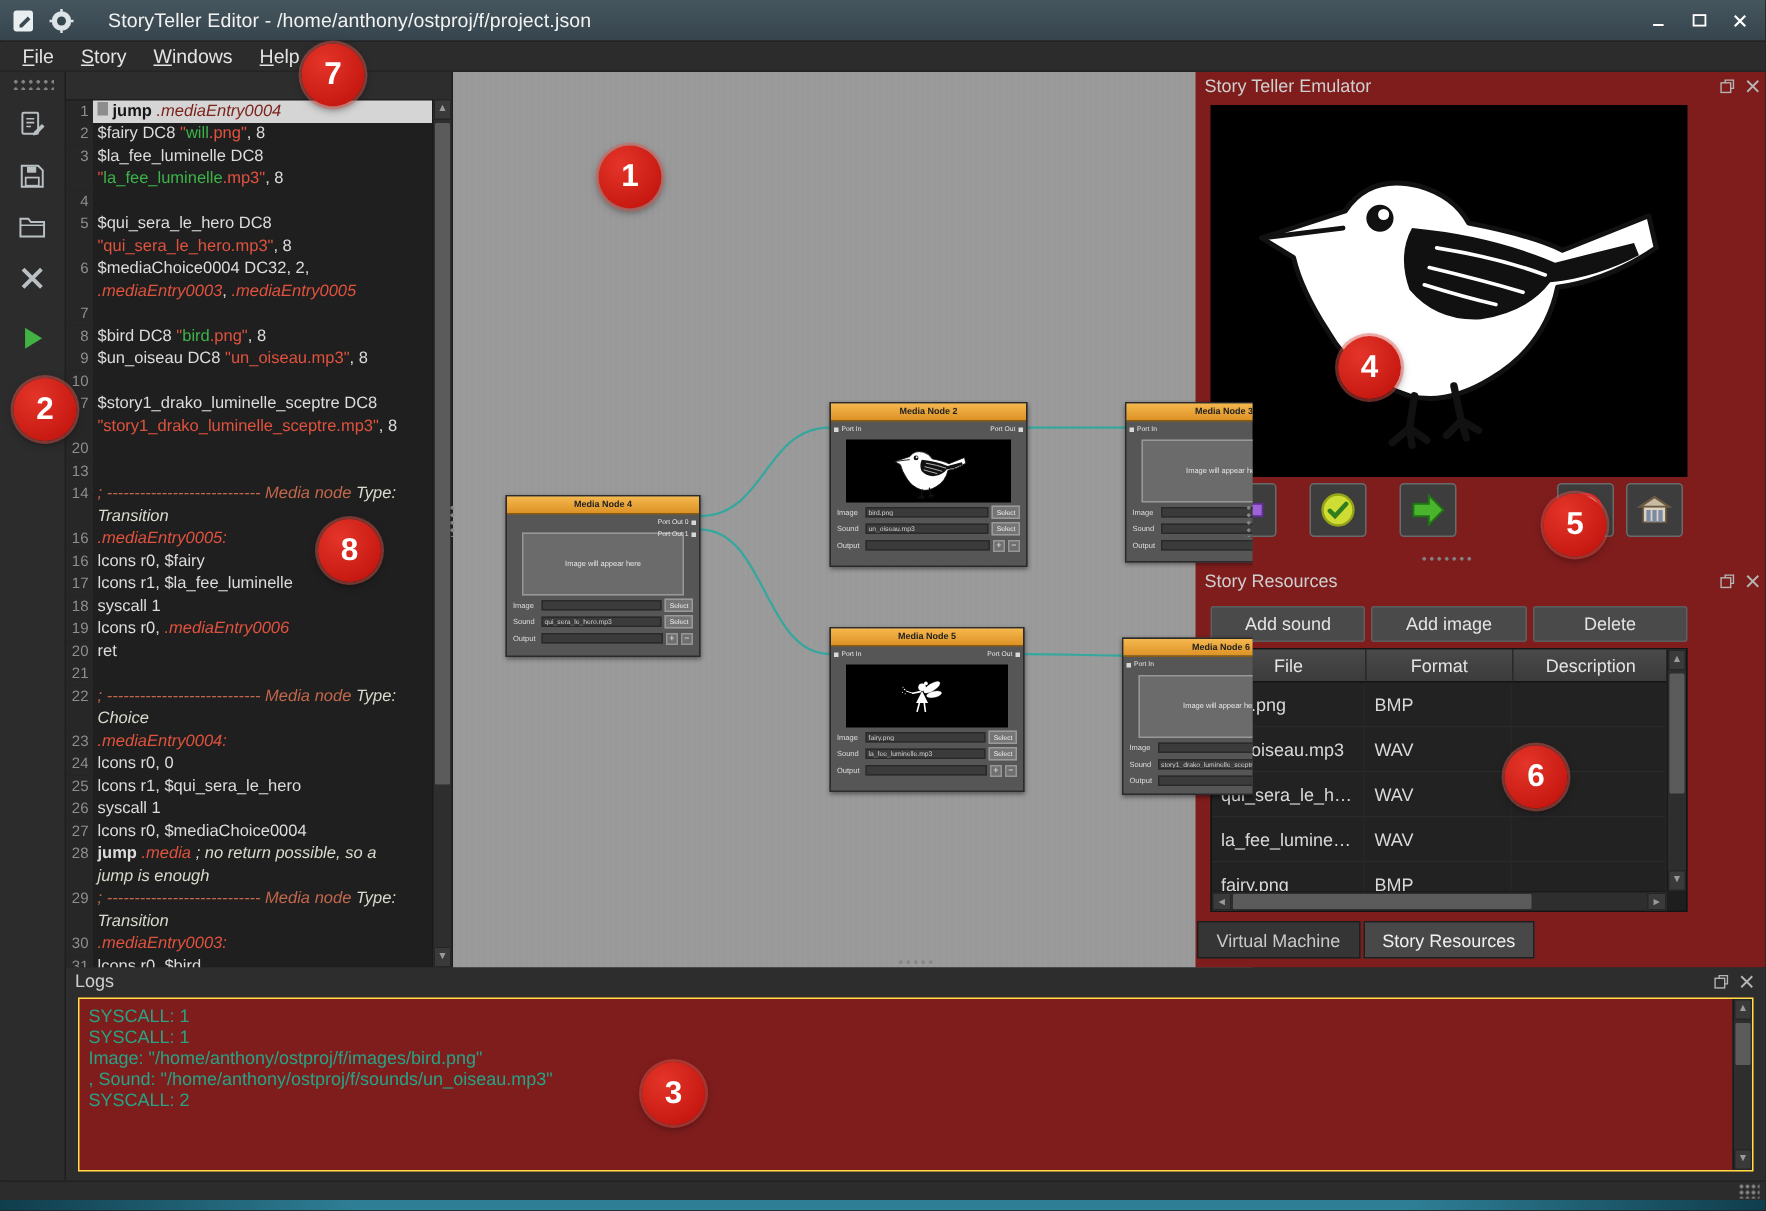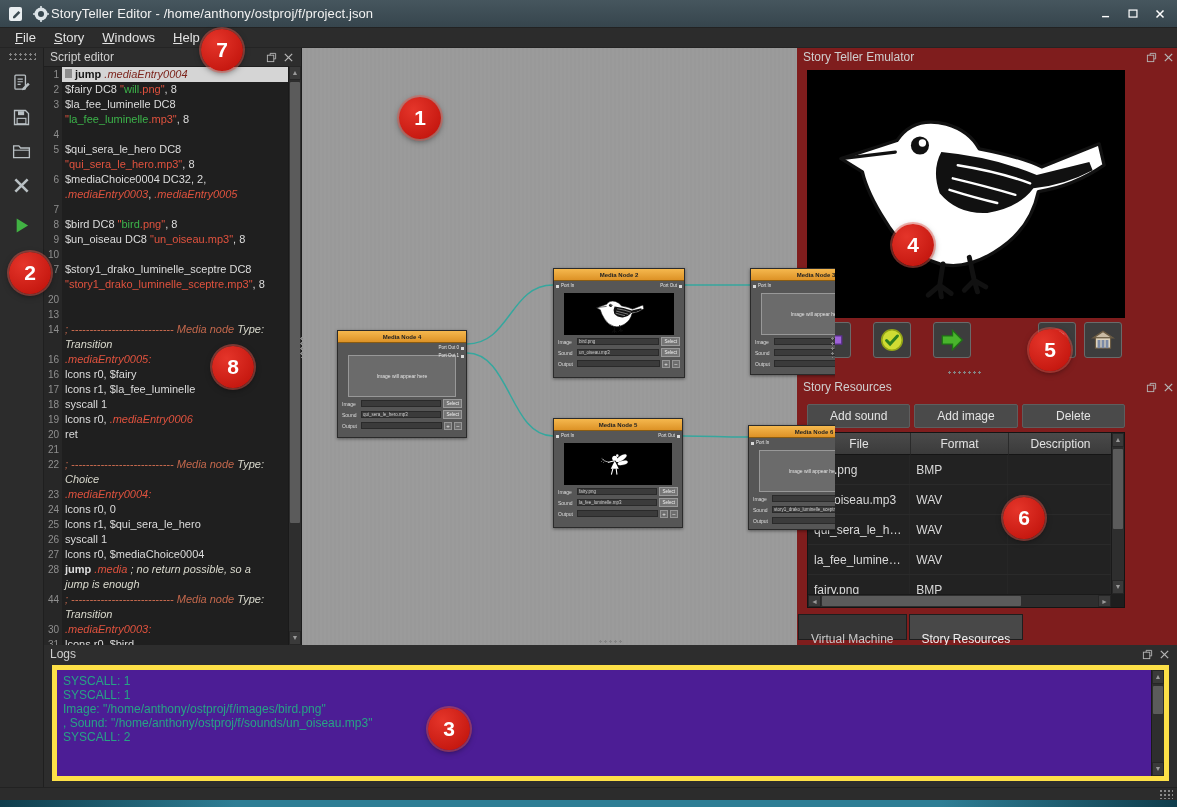--- a/index.html
+++ b/index.html
@@ -4,21 +4,21 @@
 <style>
 *{margin:0;padding:0;box-sizing:border-box}
 html,body{width:1177px;height:807px;overflow:hidden}
 body{background:#3a3a3a;font-family:"Liberation Sans",sans-serif}
 .window{position:relative;width:1177px;height:807px;background:#2d2d2d;overflow:hidden;box-shadow:inset 0 0 0 1px #0a0a0a}
 
 
 .titlebar{position:absolute;left:0;top:0;width:1177px;height:28px;background:linear-gradient(#46565e,#36454d);display:flex;align-items:center;color:#f2f2f2;font-size:13px;border-bottom:1px solid #222}
 .tb-ic{width:18px;height:18px;margin-left:7px;display:inline-flex}
 .tb-ic svg{width:18px;height:18px}
-.tb-title{margin-left:1px;letter-spacing:.1px}
+.tb-title{margin-left:22px;letter-spacing:.1px}
 .win-btns{margin-left:auto;display:flex;margin-right:4px}
 .win-btn{width:27px;height:20px;display:flex;align-items:center;justify-content:center;cursor:default}
 .win-btn svg{width:14px;height:14px}
 
 
 .menubar{position:absolute;left:0;top:28px;width:1177px;height:20px;background:#2c2c2c;display:flex;align-items:center;padding-left:6px;border-bottom:1px solid #242424}
 .menu-item{padding:0 9px;font-size:13px;color:#e3e3e3;line-height:20px}
 .menu-item u{text-decoration:underline}
 
 
@@ -93,26 +93,26 @@
 .c0{width:103px}.c1{width:98px}.c2{width:104px}
 .res-bodywrap{position:absolute;top:22px;left:0;right:13px;bottom:13px;overflow:hidden}
 .rtr{display:flex;height:30px;border-bottom:1px solid #2a2a2a;background:#222}
 .rtd{font-size:12px;color:#d9d9d9;display:flex;align-items:center;padding-left:6px;border-right:1px solid #262626;overflow:hidden;white-space:nowrap}
 .res-vscroll{position:absolute;right:0;top:0;bottom:13px;width:13px;background:#2e2e2e;border-left:1px solid #1a1a1a;display: flex;flex-direction:column}
 .res-hscroll{position:absolute;left:0;right:13px;bottom:0;height:13px;background:#2e2e2e;border-top:1px solid #1a1a1a;display:flex}
 .sb-arrow.h{flex:0 0 13px;line-height:11px}
 .sb-trackh{flex:1;position:relative}
 .sb-handleh{position:absolute;top:1px;bottom:1px;background:#5b5b5b;border-radius:1px}
 #res-tabs{position:absolute;left:1px;top:566px;display:flex;gap:2px}
-.res-tab{height:25px;line-height:25px;padding:12px 12px;font-size:12px;color:#c9c9c9;background:#353535;border:1px solid #1e1e1e}
+.res-tab{height:25px;line-height:25px;padding:0 12px;font-size:12px;color:#c9c9c9;background:#353535;border:1px solid #1e1e1e}
 .res-tab.active{background:#484848;color:#f0f0f0}
 
 
 .logs-dock{position:absolute;left:44px;top:645px;width:1133px;height:142px;background:#2d2d2d}
-.console{position:absolute;left:8px;top:20px;right:8px;bottom:6px;background:#4c1d95;border:5px solid #fde047;display:flex}
+.console{position:absolute;left:8px;top:20px;right:8px;bottom:6px;background:#7f1d1d;border:1px solid #fde047;display:flex}
 #log-lines{flex:1;padding:4px 6px;overflow:hidden}
 .log-line{font-size:12px;line-height:14px;color:#27a385;white-space:nowrap}
 
 
 .statusbar{position:absolute;left:0;top:787px;width:1177px;height:13px;background:#2c2c2c;border-top:1px solid #222}
 .resize-grip{position:absolute;right:4px;top:789px;width:14px;height:10px;background-image:radial-gradient(#8a8a8a 1px,transparent 1.3px);background-size:4px 4px}
 .taskbar-sliver{position:absolute;left:0;top:800px;width:1177px;height:7px;background:linear-gradient(90deg,#0f3d4c,#2e7e95 20%,#2e7e95 80%,#0f3d4c)}
 
 
 .dots{position:absolute;background-image:radial-gradient(#848484 1px,transparent 1.3px);background-size:5px 5px;z-index:5}
@@ -228,36 +228,20 @@
         </svg>
     </button>
     <button class="tool-btn run">
       <svg viewBox="0 0 24 24">
           <path d="M6.5 4l13 8-13 8z" fill="#41b243"></path>
         </svg>
     </button>
   </div>
 
   <div class="script-dock">
-    <div class="dock-title">
-      <span>Script editor</span>
-      <span class="dock-btns">
-        <span class="dock-btn">
-            <svg viewBox="0 0 12 12">
-              <rect x="1.5" y="3.5" width="7" height="7" fill="none" stroke="#b5b5b5"></rect>
-              <path d="M4.5 3.5V1.5h6v6H8.5" fill="none" stroke="#b5b5b5"></path>
-            </svg>
-          </span>
-        <span class="dock-btn">
-            <svg viewBox="0 0 12 12">
-              <path d="M2 2l8 8M10 2l-8 8" stroke="#b5b5b5" stroke-width="1.4"></path>
-            </svg>
-          </span>
-      </span>
-    </div>
     <div class="editor">
       <div id="code-lines" class="code-lines">
           <div class="cl cur">
             <span class="ln">1</span>
             <span class="ct"><span class="cmark"></span><span class="tok-k">jump</span><span class="tok-ri"> .mediaEntry0004</span></span>
           </div>
           <div class="cl">
             <span class="ln">2</span>
             <span class="ct"><span class="tok-p">$fairy DC8 </span><span class="tok-r">"</span><span class="tok-g">will</span><span class="tok-r">.png"</span><span class="tok-p">, 8</span></span>
           </div>
@@ -359,21 +343,21 @@
           </div>
           <div class="cl">
             <span class="ln">27</span>
             <span class="ct"><span class="tok-p">lcons r0, $mediaChoice0004</span></span>
           </div>
           <div class="cl">
             <span class="ln">28</span>
             <span class="ct"><span class="tok-k">jump</span><span class="tok-ri"> .media </span><span class="tok-ci">; no return possible, so a jump is enough</span></span>
           </div>
           <div class="cl">
-            <span class="ln">44</span>
+            <span class="ln">29</span>
             <span class="ct"><span class="tok-di">; ---------------------------- Media node </span><span class="tok-ci">Type: Transition</span></span>
           </div>
           <div class="cl">
             <span class="ln">30</span>
             <span class="ct"><span class="tok-ri">.mediaEntry0003:</span></span>
           </div>
           <div class="cl">
             <span class="ln">31</span>
             <span class="ct"><span class="tok-p">lcons r0, $bird</span></span>
           </div>

